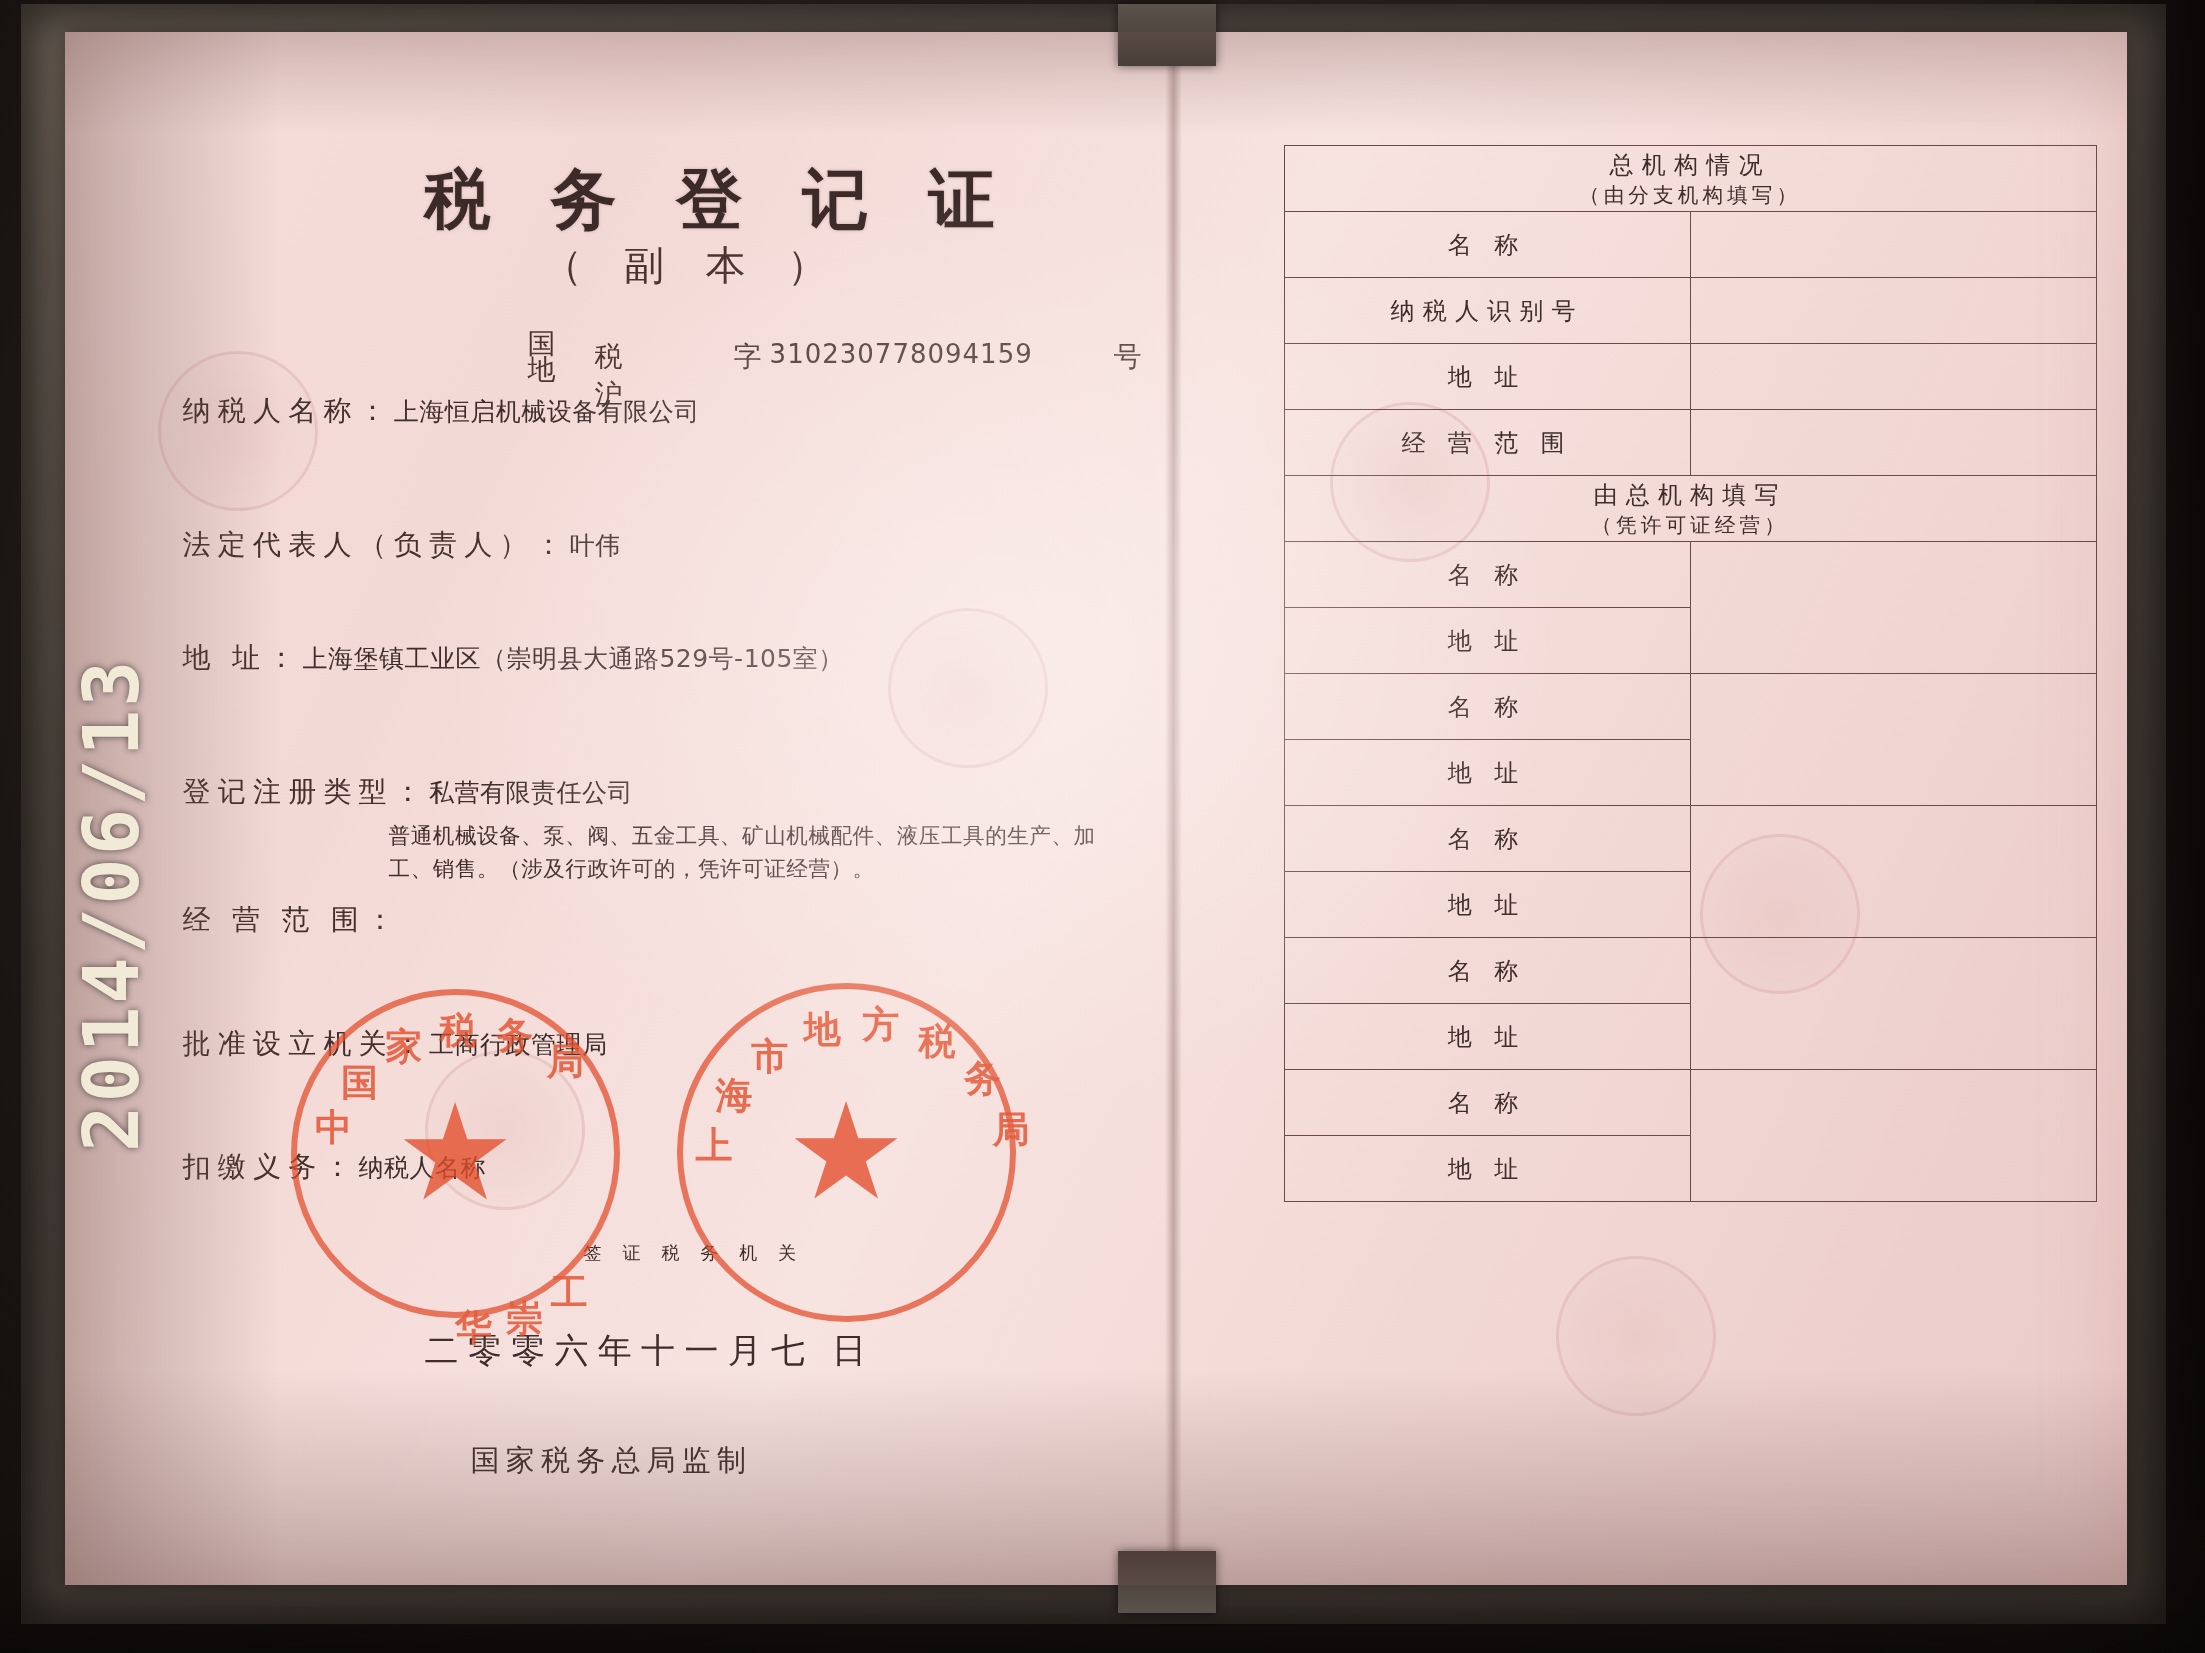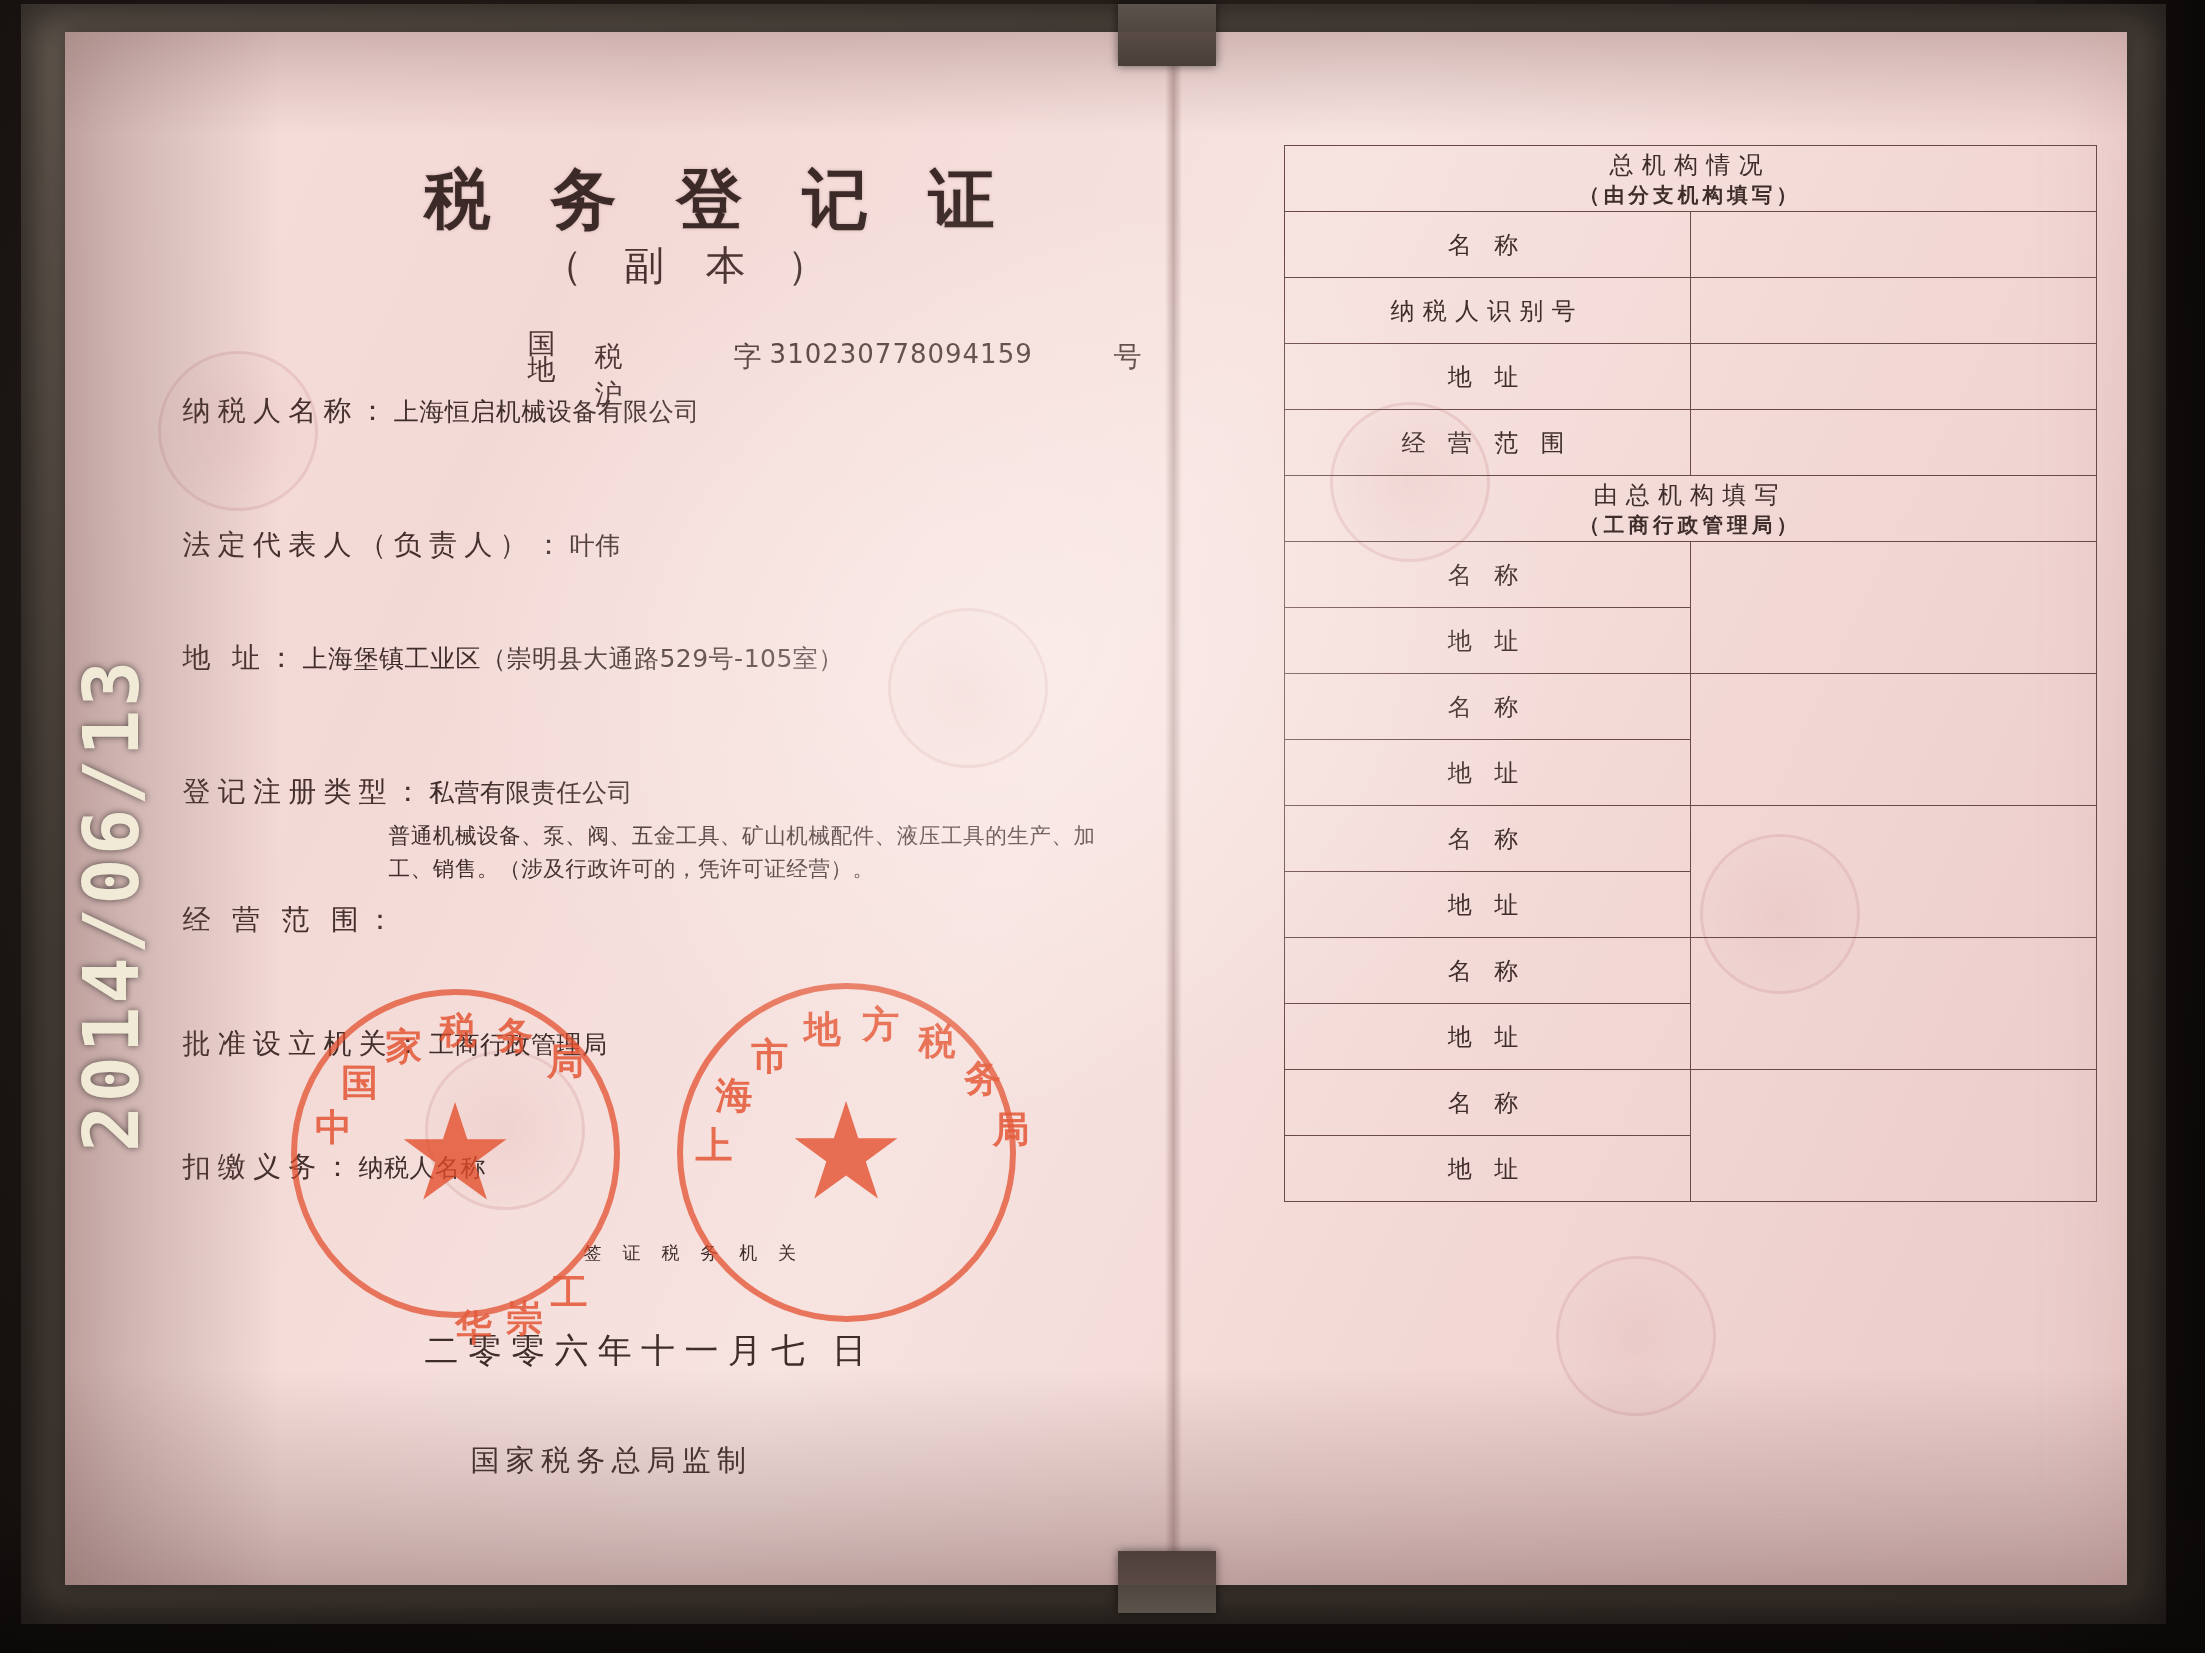--- a/index.html
+++ b/index.html
@@ -260,21 +260,20 @@
   td.hdr {
     height: 103px;
     font-size: 29px;
     letter-spacing: 10.3px;
   }
   td.hdr .sub {
     display:block;
     font-size: 20.6px;
     letter-spacing: 4.1px;
     margin-top: 0;
-    font-weight: bold;
   }
   td.lbl-cell { width: 221px; }
   td.val-cell { width: 591px; }
 
   .datestamp {
     position: absolute;
     left: 67px;
     top: 1152px;
     transform: rotate(-90deg);
     transform-origin: left top;
@@ -410,21 +409,21 @@
             <td class="lbl-cell">地        址</td>
             <td class="val-cell"></td>
           </tr>
           <tr>
             <td class="lbl-cell">经 营 范 围</td>
             <td class="val-cell"></td>
           </tr>
           <tr>
             <td class="hdr" colspan="2">
               <span>由总机构填写</span>
-              <span class="sub">（工商行政管理局）</span>
+              <span class="sub">（凭许可证经营）</span>
             </td>
           </tr>
 
           <tr>
             <td class="lbl-cell">名        称</td>
             <td class="val-cell" rowspan="2"></td>
           </tr>
           <tr>
             <td class="lbl-cell">地        址</td>
           </tr>

